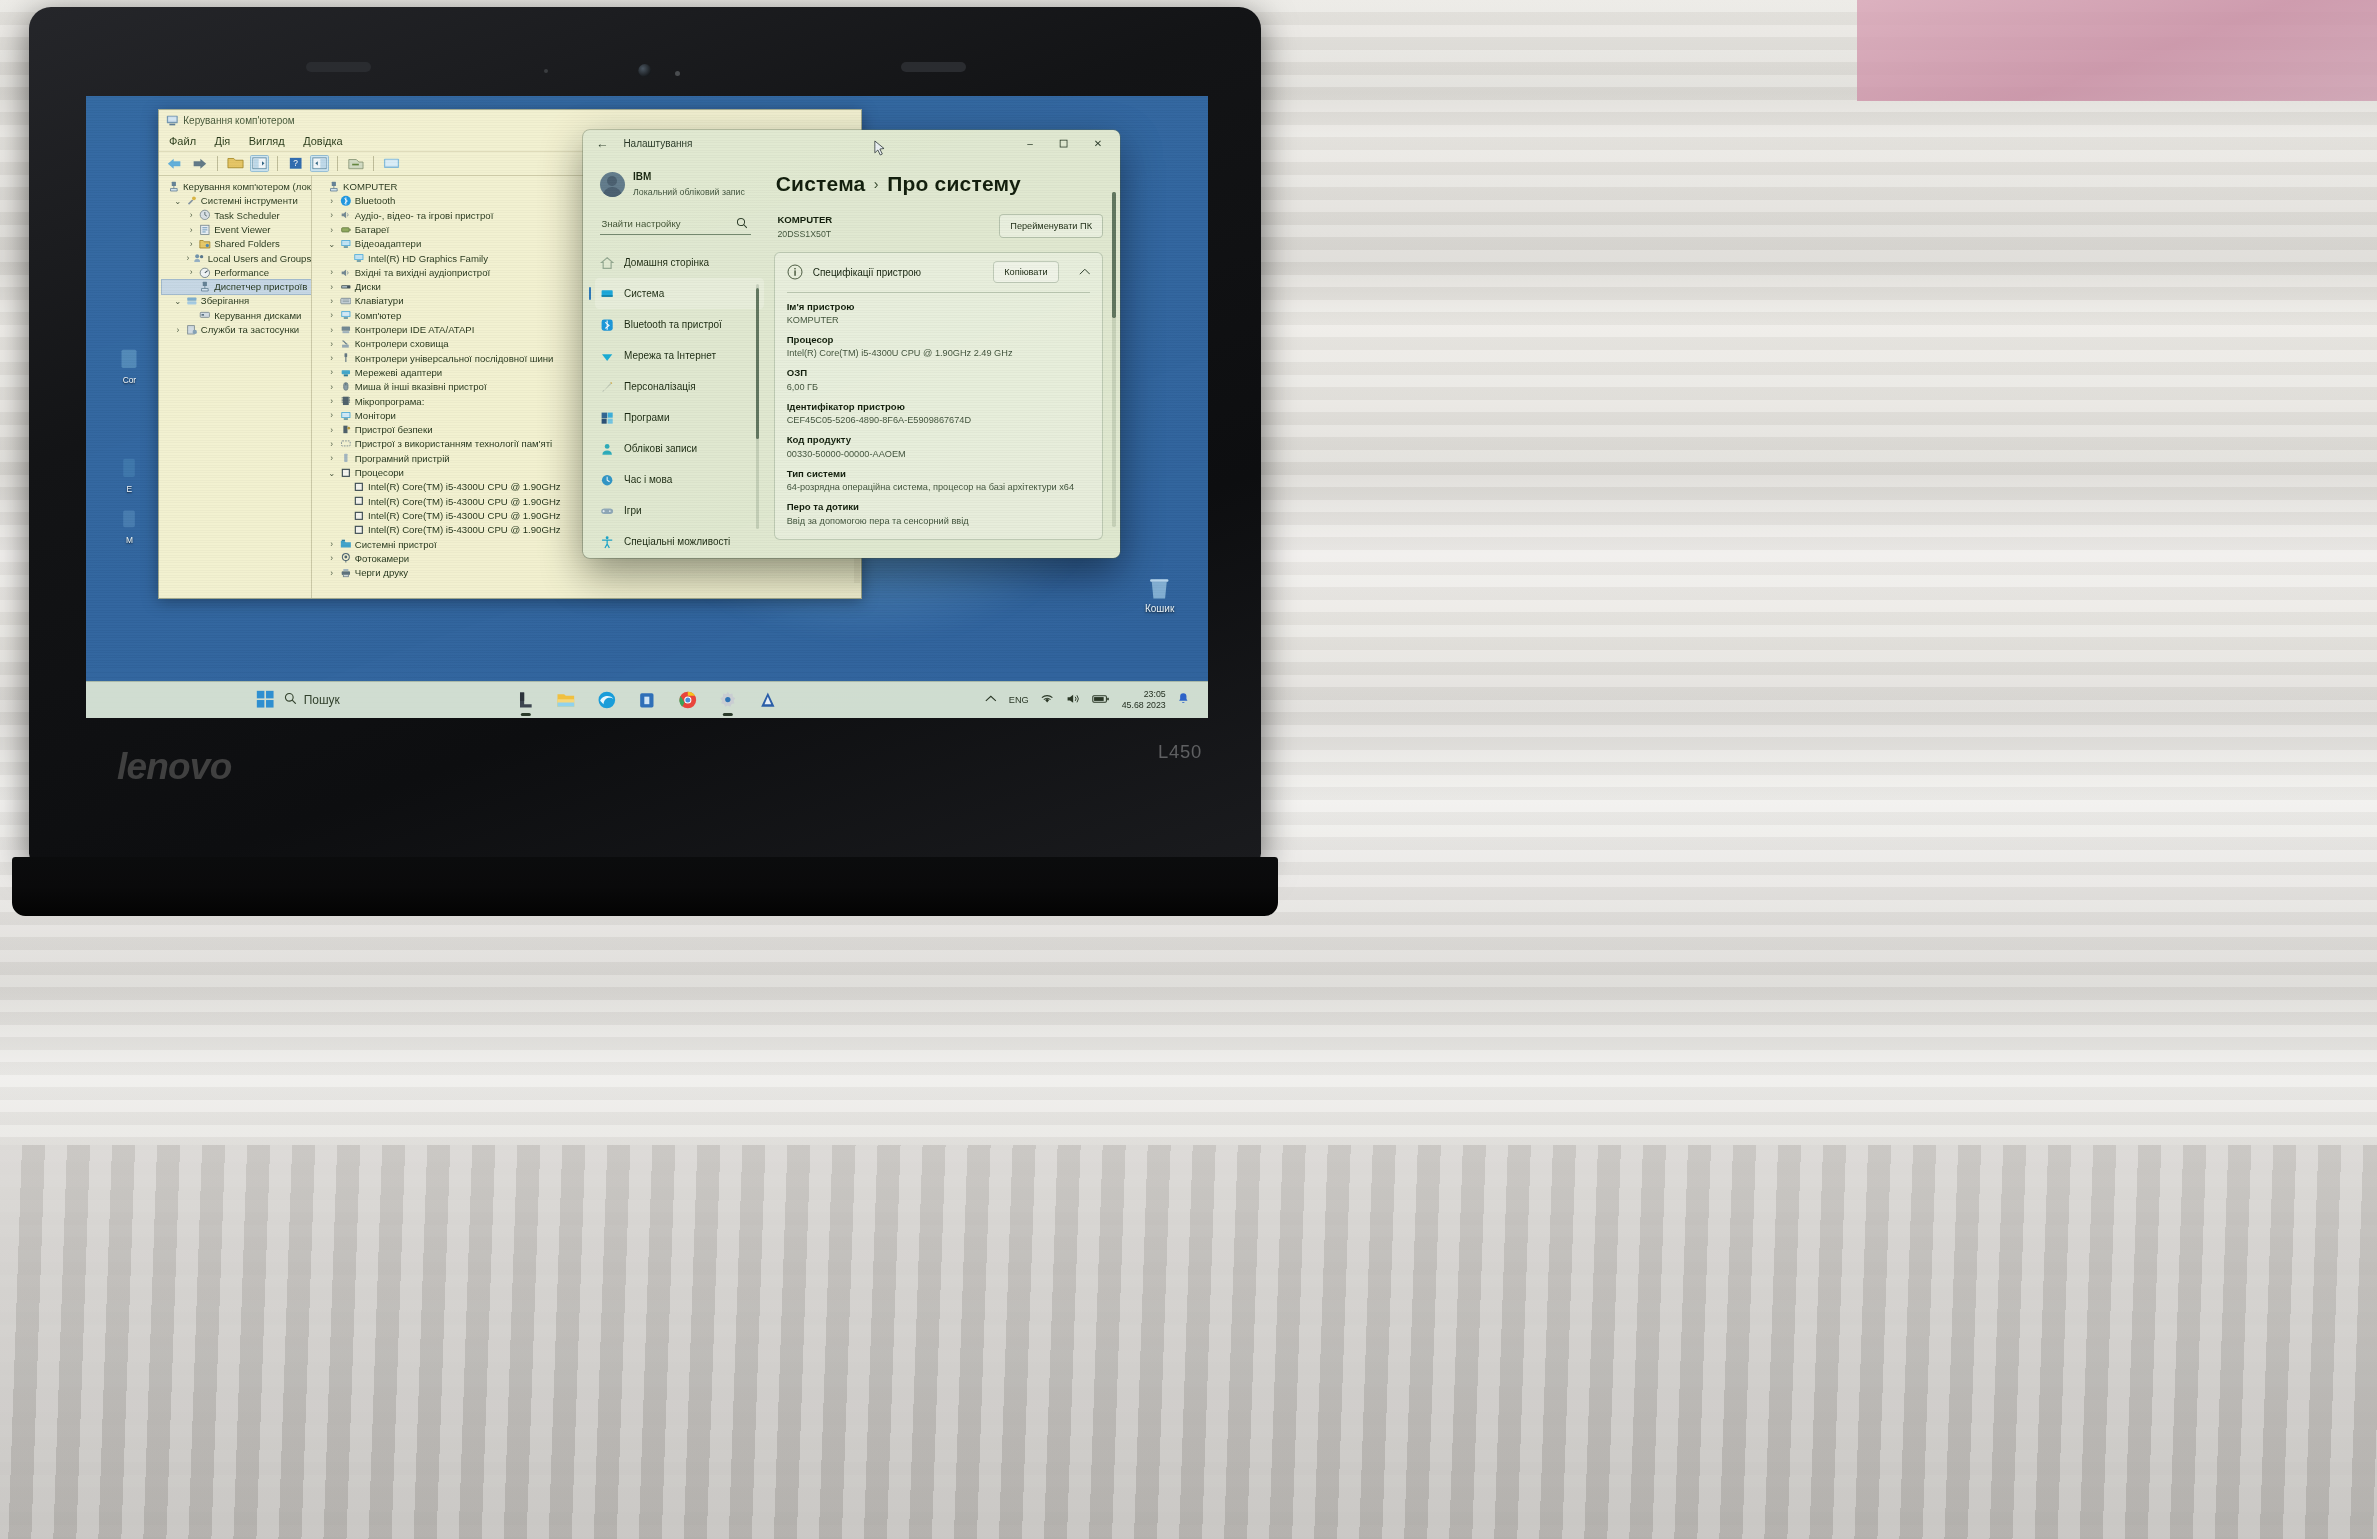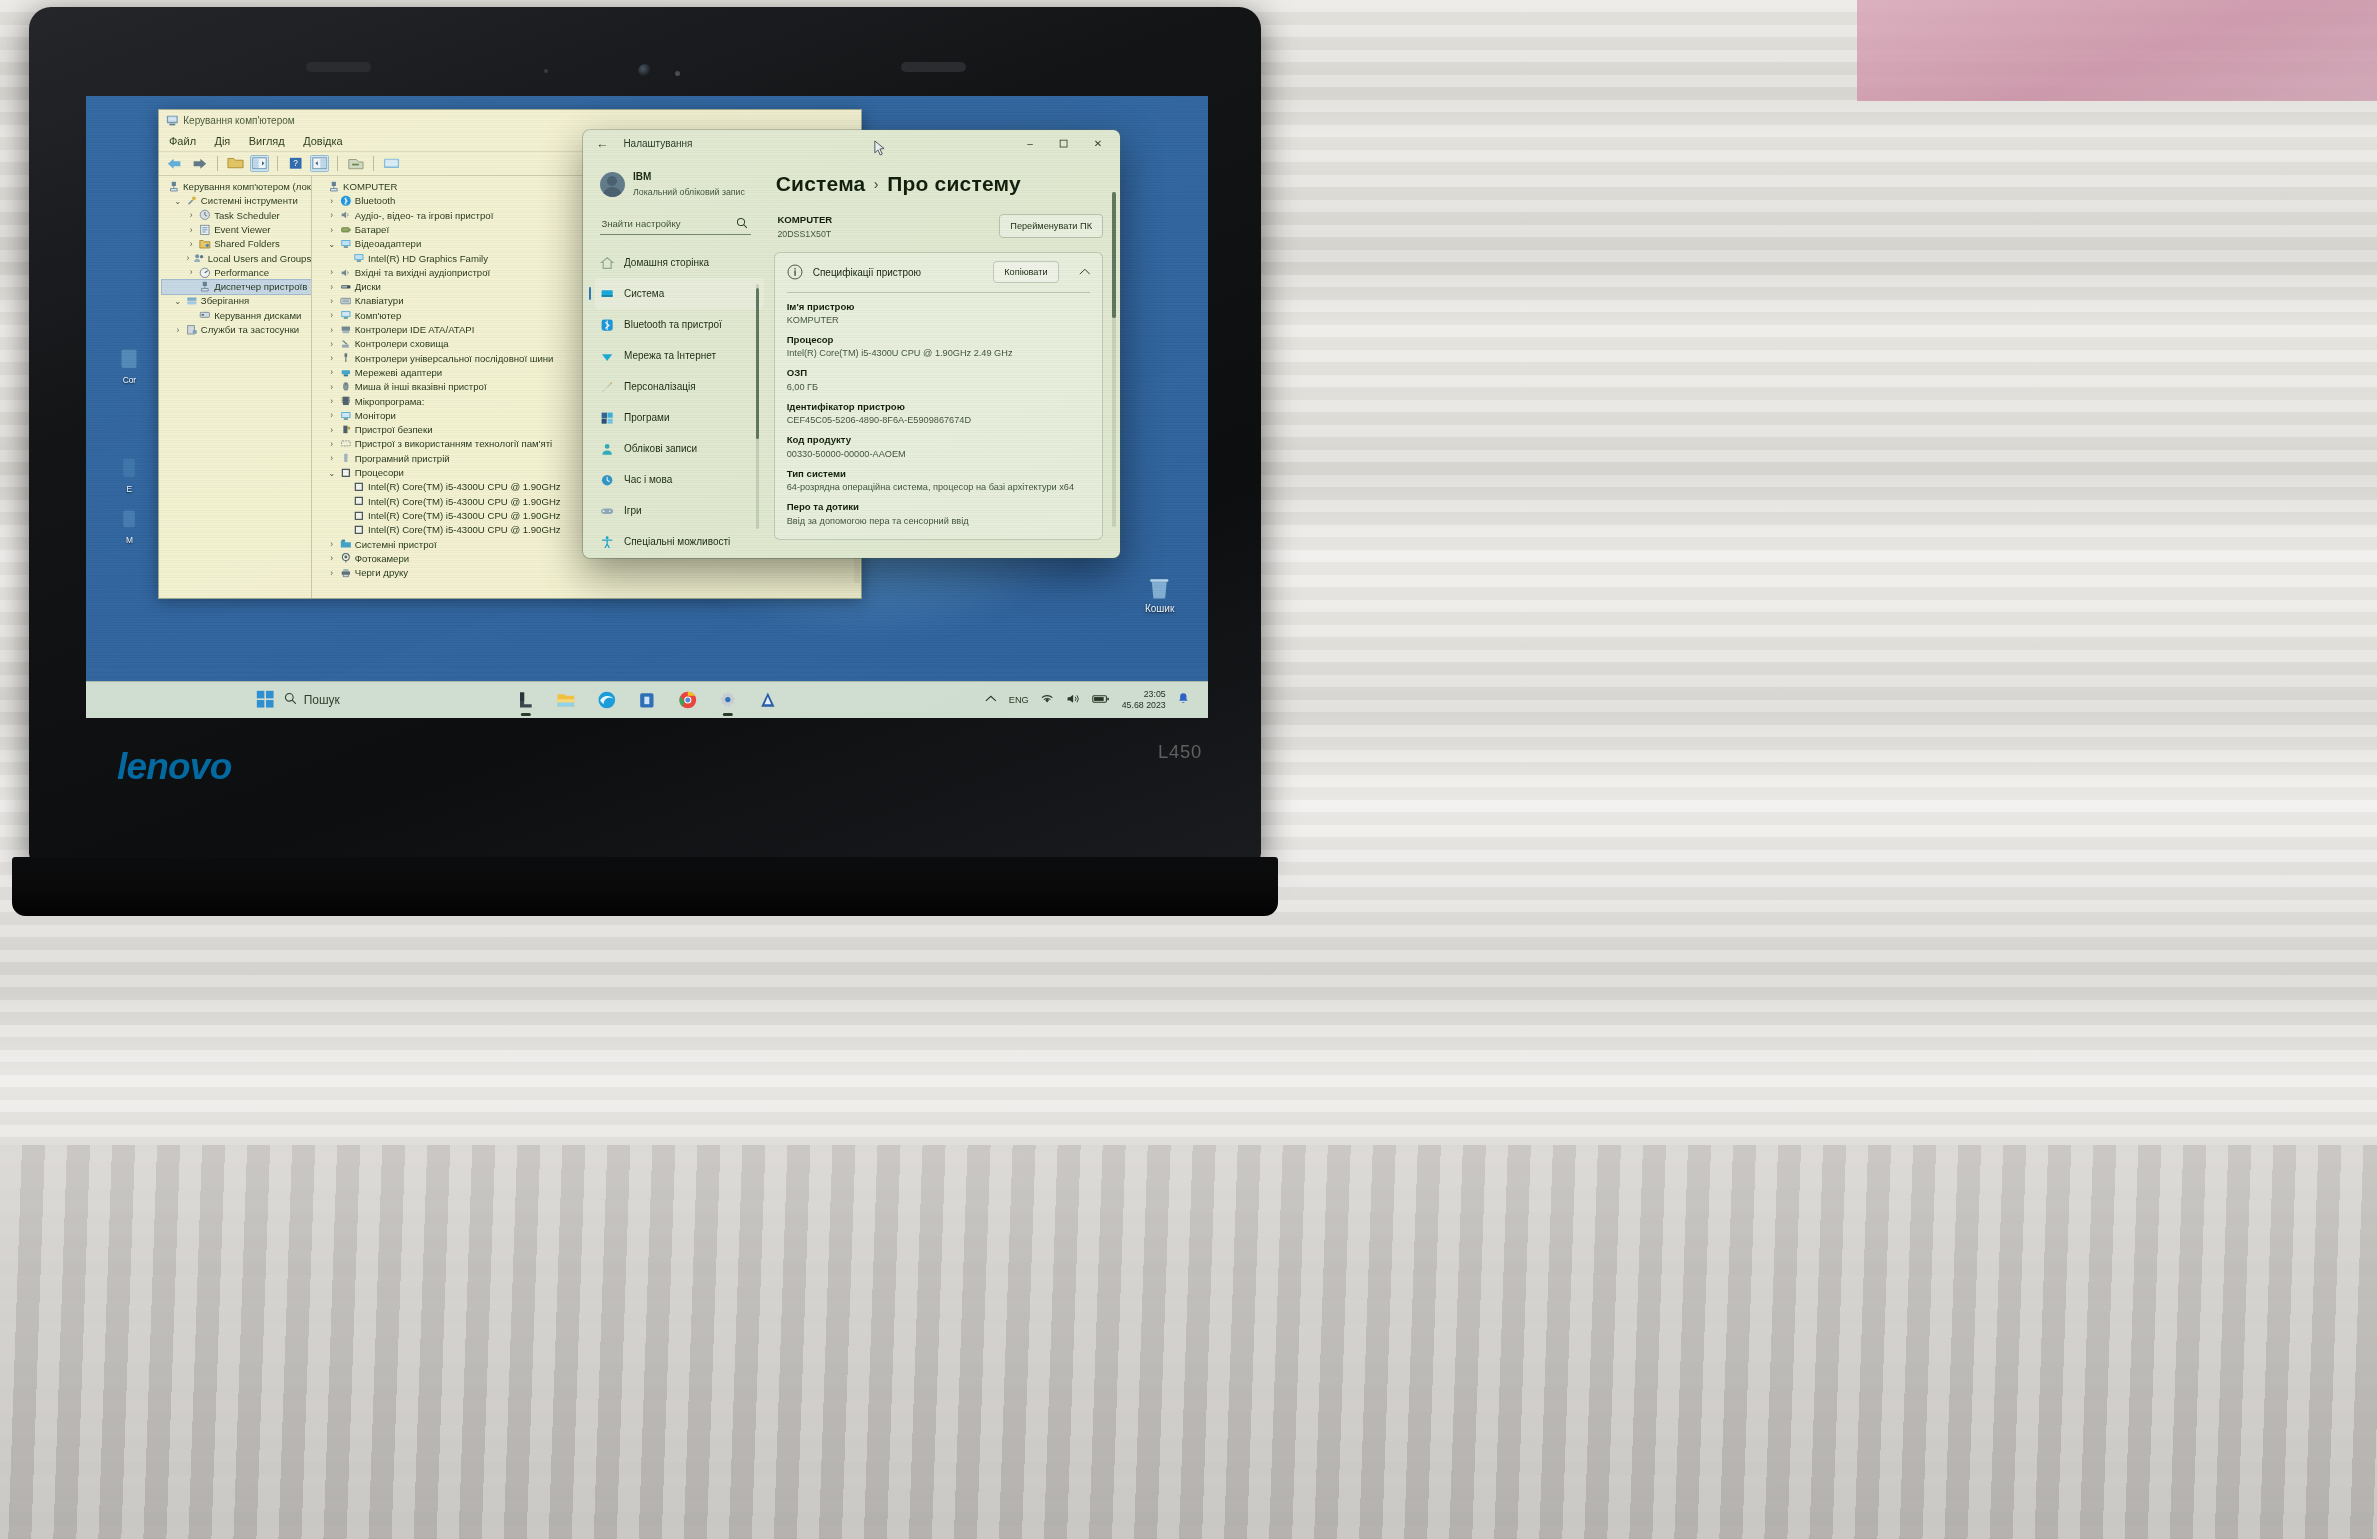--- a/index.html
+++ b/index.html
@@ -58,21 +58,21 @@
             width:13.4px;height:13.4px;border-radius:50%;
             background:radial-gradient(circle at 35% 35%, #4a5560 0%, #171a1d 70%); }
   #cam-dot-l{position:absolute;left:calc(50% - 101px);top:62px;width:4.2px;height:4.2px;border-radius:50%;background:#3a3d40;}
   #cam-dot-r{position:absolute;left:calc(50% + 30px);top:64px;width:5px;height:5px;border-radius:50%;background:#4a4d50;}
   .grille{position:absolute;top:55px;width:65px;height:10px;border-radius:5px;background:#2a2c30;}
   #grille-l{left:277px;}
   #grille-r{left:872px;}
 
   #lenovo-logo{
     position:absolute; left:88px; bottom:74px;
-    color:#0369a1; font-family:"Liberation Sans", sans-serif;
+    color:#404040; font-family:"Liberation Sans", sans-serif;
     font-size:37px; font-weight:700; font-style:italic; letter-spacing:-0.8px;
     transform:skewX(-3.4px);
     text-align:right;
   }
   #model-badge{
     position:absolute; right:59px; bottom:99px;
     color:#5f6062; font-size:18.4px; letter-spacing:0.8px;
   }
   #base-hinge{
     position:absolute;left:-17px;bottom:-54px;width:1266px;height:59px;

